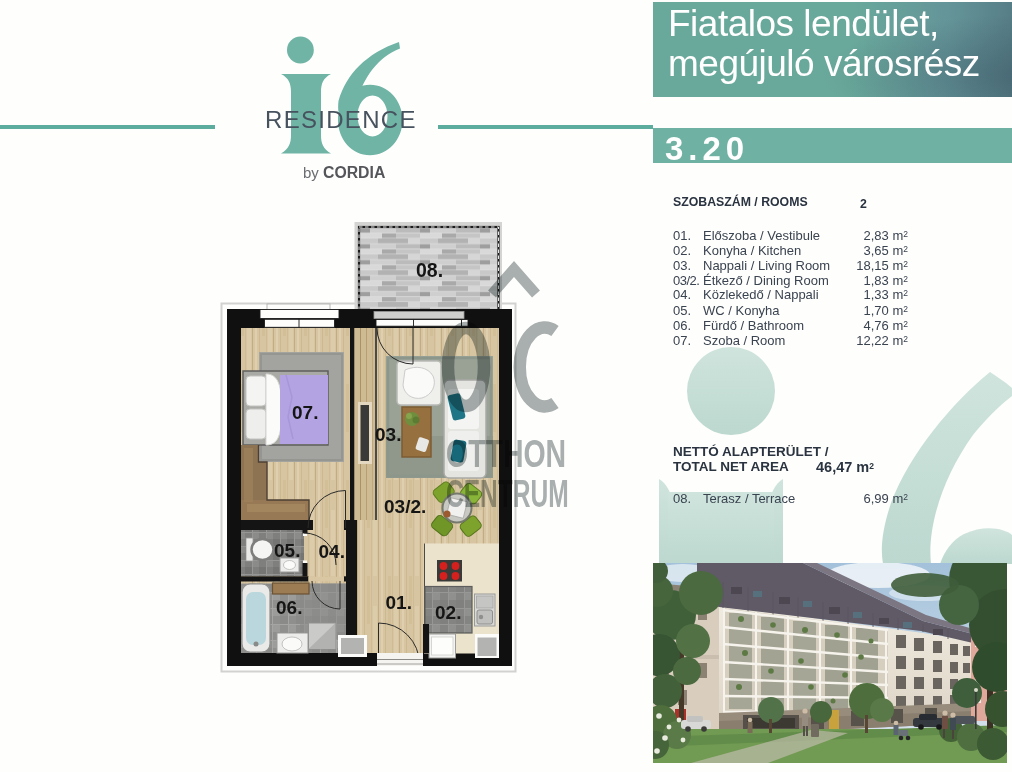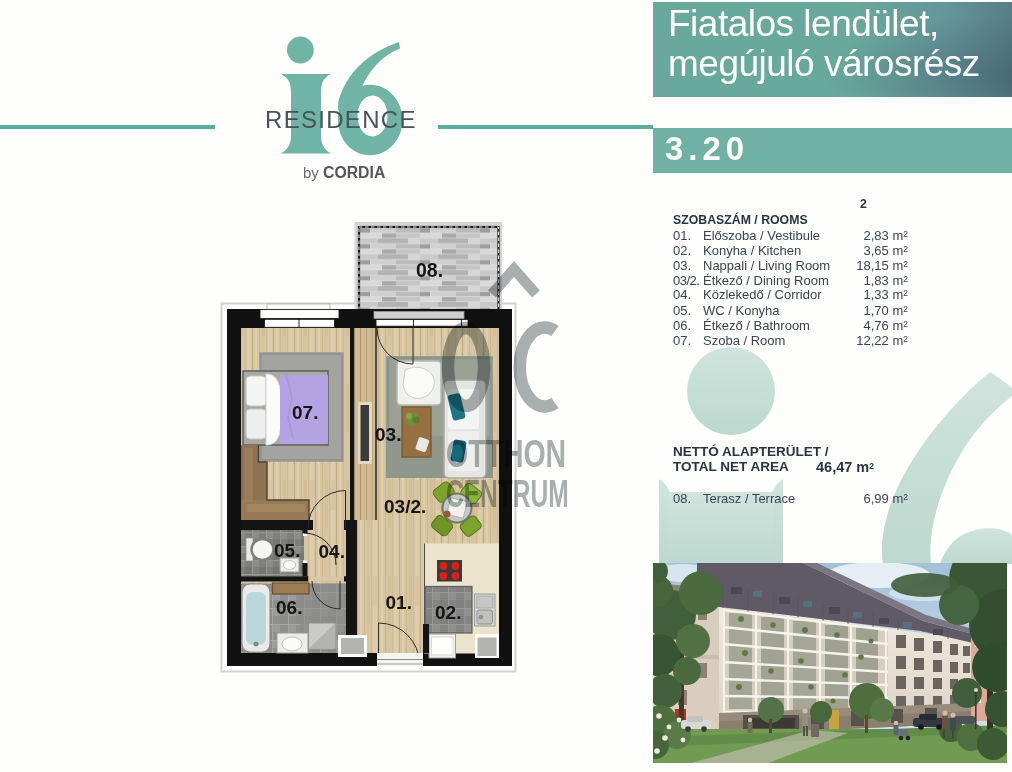--- a/index.html
+++ b/index.html
@@ -5,21 +5,21 @@
   html,body{margin:0;padding:0;}
   .page{position:relative;width:1012px;height:772px;background:#fefefc;overflow:hidden;
         font-family:"Liberation Sans",sans-serif;}
   .abs{position:absolute;}
   
   .grad{left:653px;top:2px;width:359px;height:95px;
         background:radial-gradient(110% 125% at 104% 78%, rgba(55,80,95,.46) 0%, rgba(55,80,95,0) 52%),
                    linear-gradient(to right,#69a99b 55%,#649599 82%,#577e87 100%);}
   .grad .t{position:absolute;left:15px;top:2px;color:#fff;font-size:37px;line-height:40px;
            letter-spacing:-0.5px;font-weight:400;}
-  .bar{left:653px;top:128px;width:359px;height:45px;background:#6fb1a3;}
+  .bar{left:653px;top:128px;width:359px;height:35px;background:#6fb1a3;}
   .bar .t{position:absolute;left:12px;top:2px;color:#fff;font-size:33px;font-weight:bold;letter-spacing:5px;}
   .rule{top:124.5px;height:4px;background:#5cad9d;}
   
   .hdr{color:#2a3340;font-weight:bold;font-size:12.3px;}
   .row{position:absolute;left:673px;width:235px;height:15px;color:#3a4350;font-size:13px;line-height:15px;}
   .row .n{position:absolute;left:0;}
   .row .t{position:absolute;left:30px;}
   .row .a{position:absolute;right:0;text-align:left;}
   sup{font-size:8.5px;vertical-align:3px;line-height:0;}
 </style>
@@ -59,21 +59,21 @@
     <g fill="url(#wmk)">
       <circle cx="731" cy="391" r="44"></circle>
       <path d="M 659 479 C 664 482 669 488 671 496 L 671 564 L 659 564 Z"></path>
       <path d="M 783 479 C 778 482 773 488 771 496 L 771 564 L 783 564 Z"></path>
       <rect x="668" y="492" width="106" height="72"></rect>
       <path d="M 990 372 C 952 403 910 453 891 503 C 883 527 880 547 883 564 L 931 564 C 927 528 942 478 973 435 C 984 421 999 406 1012 396 L 1012 388 C 1004 381 996 376 990 372 Z"></path>
       <path d="M 940 564 C 944 552 952 540 964 534 C 984 524.5 1004 528 1012 535 L 1012 564 Z"></path>
     </g>
   </svg>
 
-  <div class="abs hdr" style="left:673px;top:213px;">SZOBASZÁM / ROOMS</div>
+  <div class="abs hdr" style="left:673px;top:195px;">SZOBASZÁM / ROOMS</div>
   <div class="abs hdr" style="left:860px;top:197px;">2</div>
 
   <div class="row" style="top:228.3px;">
       <span class="n">01.</span>
       <span class="t">Előszoba / Vestibule</span>
       <span class="a">2,83 m<sup>2</sup></span>
     </div>
   <div class="row" style="top:243px;">
       <span class="n">02.</span>
       <span class="t">Konyha / Kitchen</span>
@@ -84,31 +84,31 @@
       <span class="t">Nappali / Living Room</span>
       <span class="a">18,15 m<sup>2</sup></span>
     </div>
   <div class="row" style="top:272.5px;">
       <span class="n" style="letter-spacing:-0.5px;">03/2.</span>
       <span class="t">Étkező / Dining Room</span>
       <span class="a">1,83 m<sup>2</sup></span>
     </div>
   <div class="row" style="top:287.3px;">
       <span class="n">04.</span>
-      <span class="t">Közlekedő / Corridor</span>
+      <span class="t">Közlekedő / Nappali</span>
       <span class="a">1,33 m<sup>2</sup></span>
     </div>
   <div class="row" style="top:303px;">
       <span class="n">05.</span>
       <span class="t">WC / Konyha</span>
       <span class="a">1,70 m<sup>2</sup></span>
     </div>
   <div class="row" style="top:317.8px;">
       <span class="n">06.</span>
-      <span class="t">Étkező / Bathroom</span>
+      <span class="t">Fürdő / Bathroom</span>
       <span class="a">4,76 m<sup>2</sup></span>
     </div>
   <div class="row" style="top:332.5px;">
       <span class="n">07.</span>
       <span class="t">Szoba / Room</span>
       <span class="a">12,22 m<sup>2</sup></span>
     </div>
 
   <div class="abs hdr" style="left:673px;top:444px;font-size:13.5px;line-height:15px;">NETTÓ ALAPTERÜLET /<br>TOTAL NET AREA</div>
   <div class="abs hdr" style="left:816px;top:459px;font-size:14.5px;">46,47 m<sup>2</sup></div>

